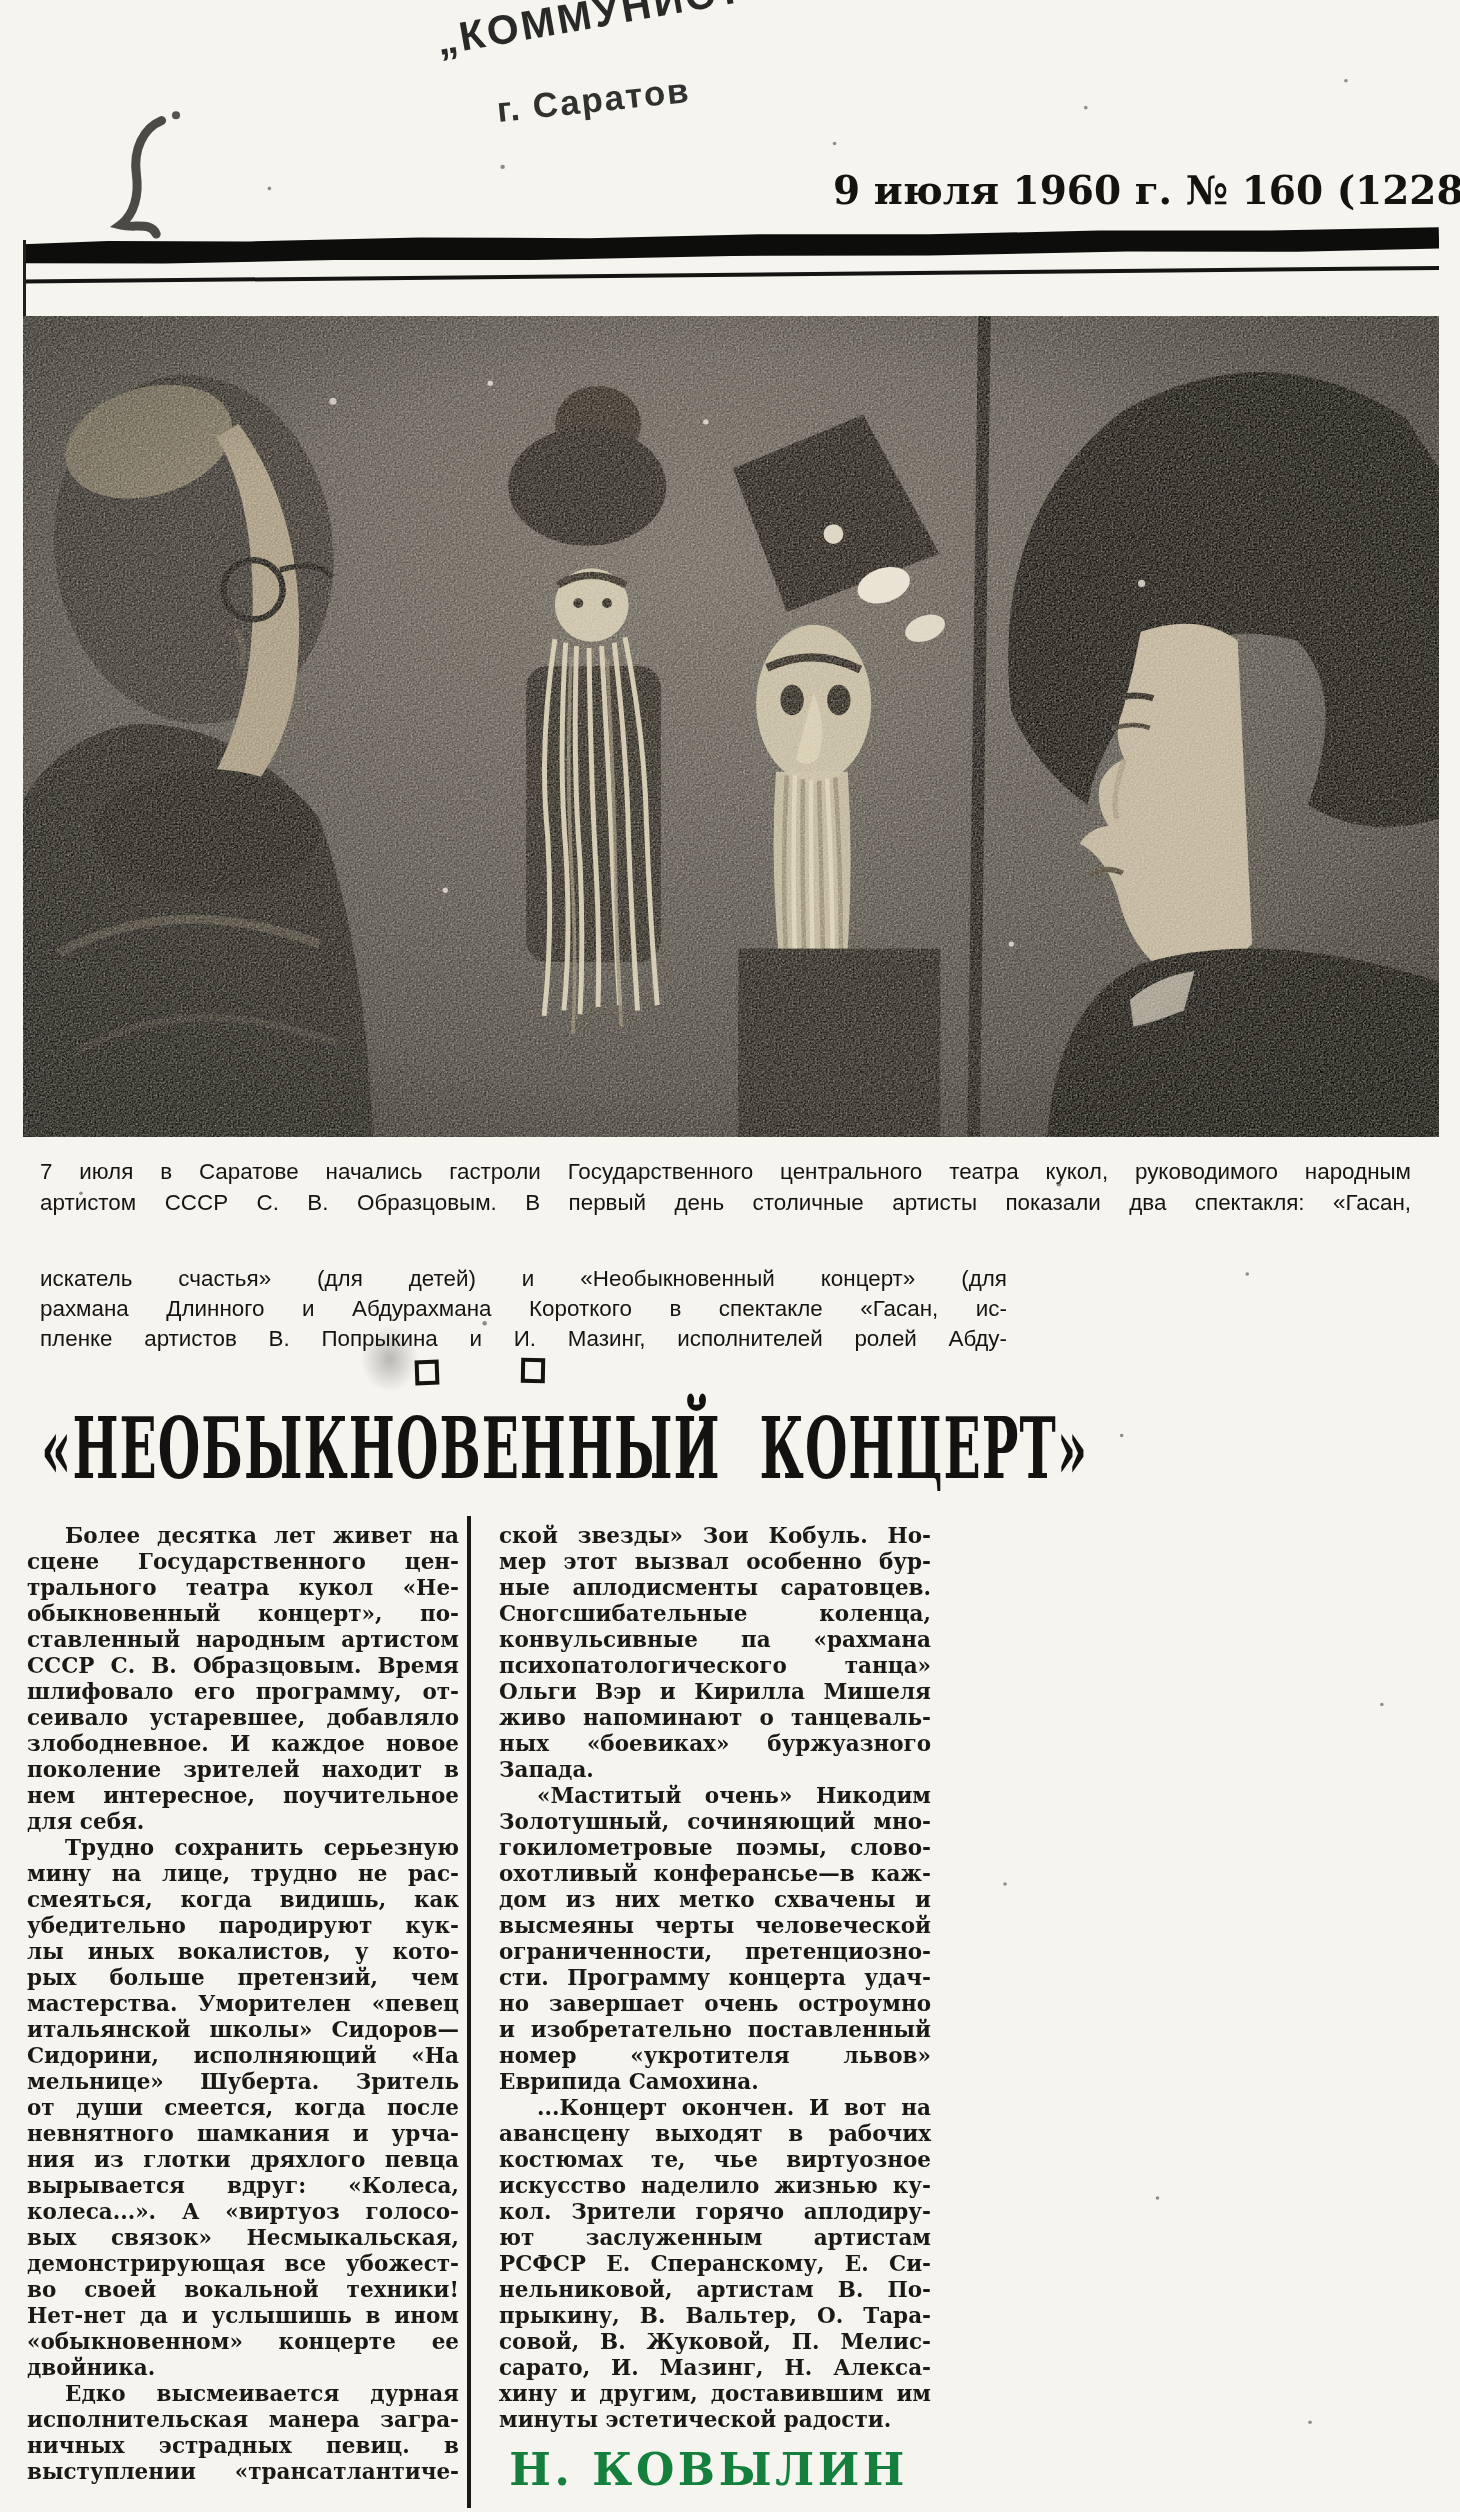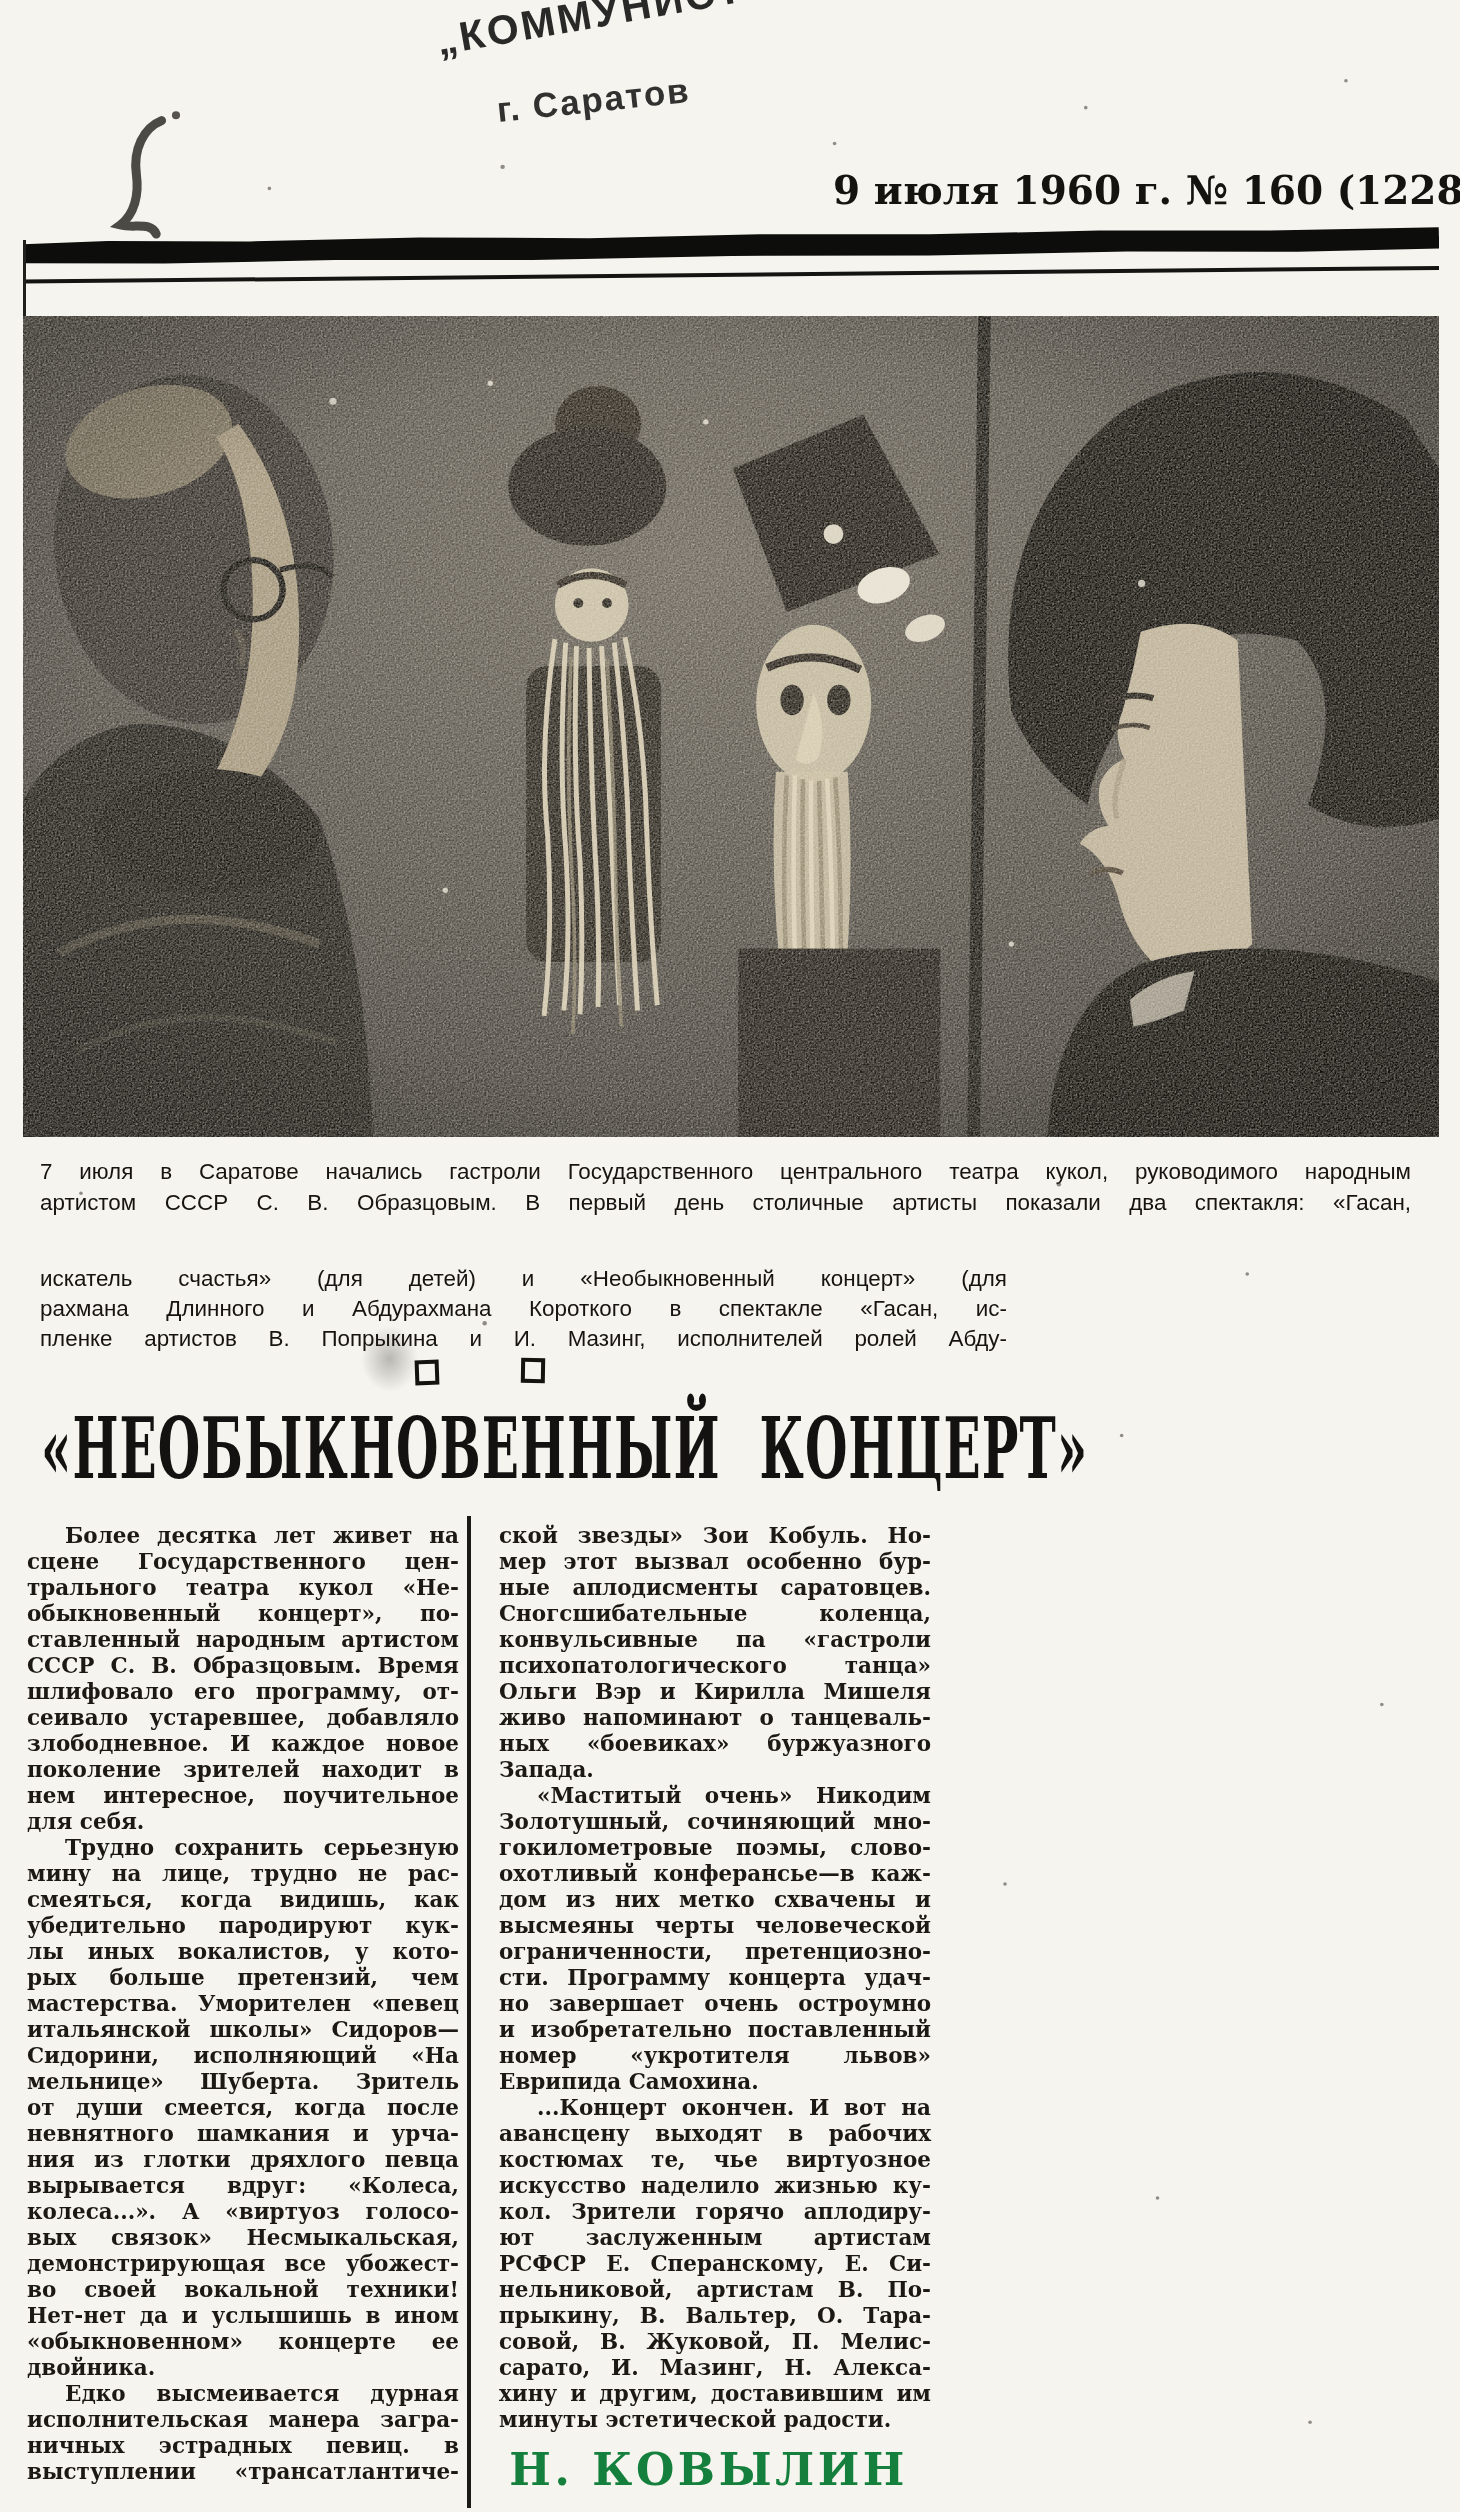--- a/index.html
+++ b/index.html
@@ -265,21 +265,21 @@
       <div class="col-line">исполнительская манера загра-</div>
       <div class="col-line">ничных эстрадных певиц. в</div>
       <div class="col-line">выступлении «трансатлантиче-</div>
     </div>
   <div class="col-rule"></div>
   <div class="column column-right">
   <div class="col-line">ской звезды» Зои Кобуль. Но-</div>
       <div class="col-line">мер этот вызвал особенно бур-</div>
       <div class="col-line">ные аплодисменты саратовцев.</div>
       <div class="col-line">Сногсшибательные коленца,</div>
-      <div class="col-line">конвульсивные па «гастроли</div>
+      <div class="col-line">конвульсивные па «рахмана</div>
       <div class="col-line">психопатологического танца»</div>
       <div class="col-line">Ольги Вэр и Кирилла Мишеля</div>
       <div class="col-line">живо напоминают о танцеваль-</div>
       <div class="col-line">ных «боевиках» буржуазного</div>
       <div class="col-line no-j">Запада.</div>
       <div class="col-line indent">«Маститый очень» Никодим</div>
       <div class="col-line">Золотушный, сочиняющий мно-</div>
       <div class="col-line">гокилометровые поэмы, слово-</div>
       <div class="col-line">охотливый конферансье—в каж-</div>
       <div class="col-line">дом из них метко схвачены и</div>

